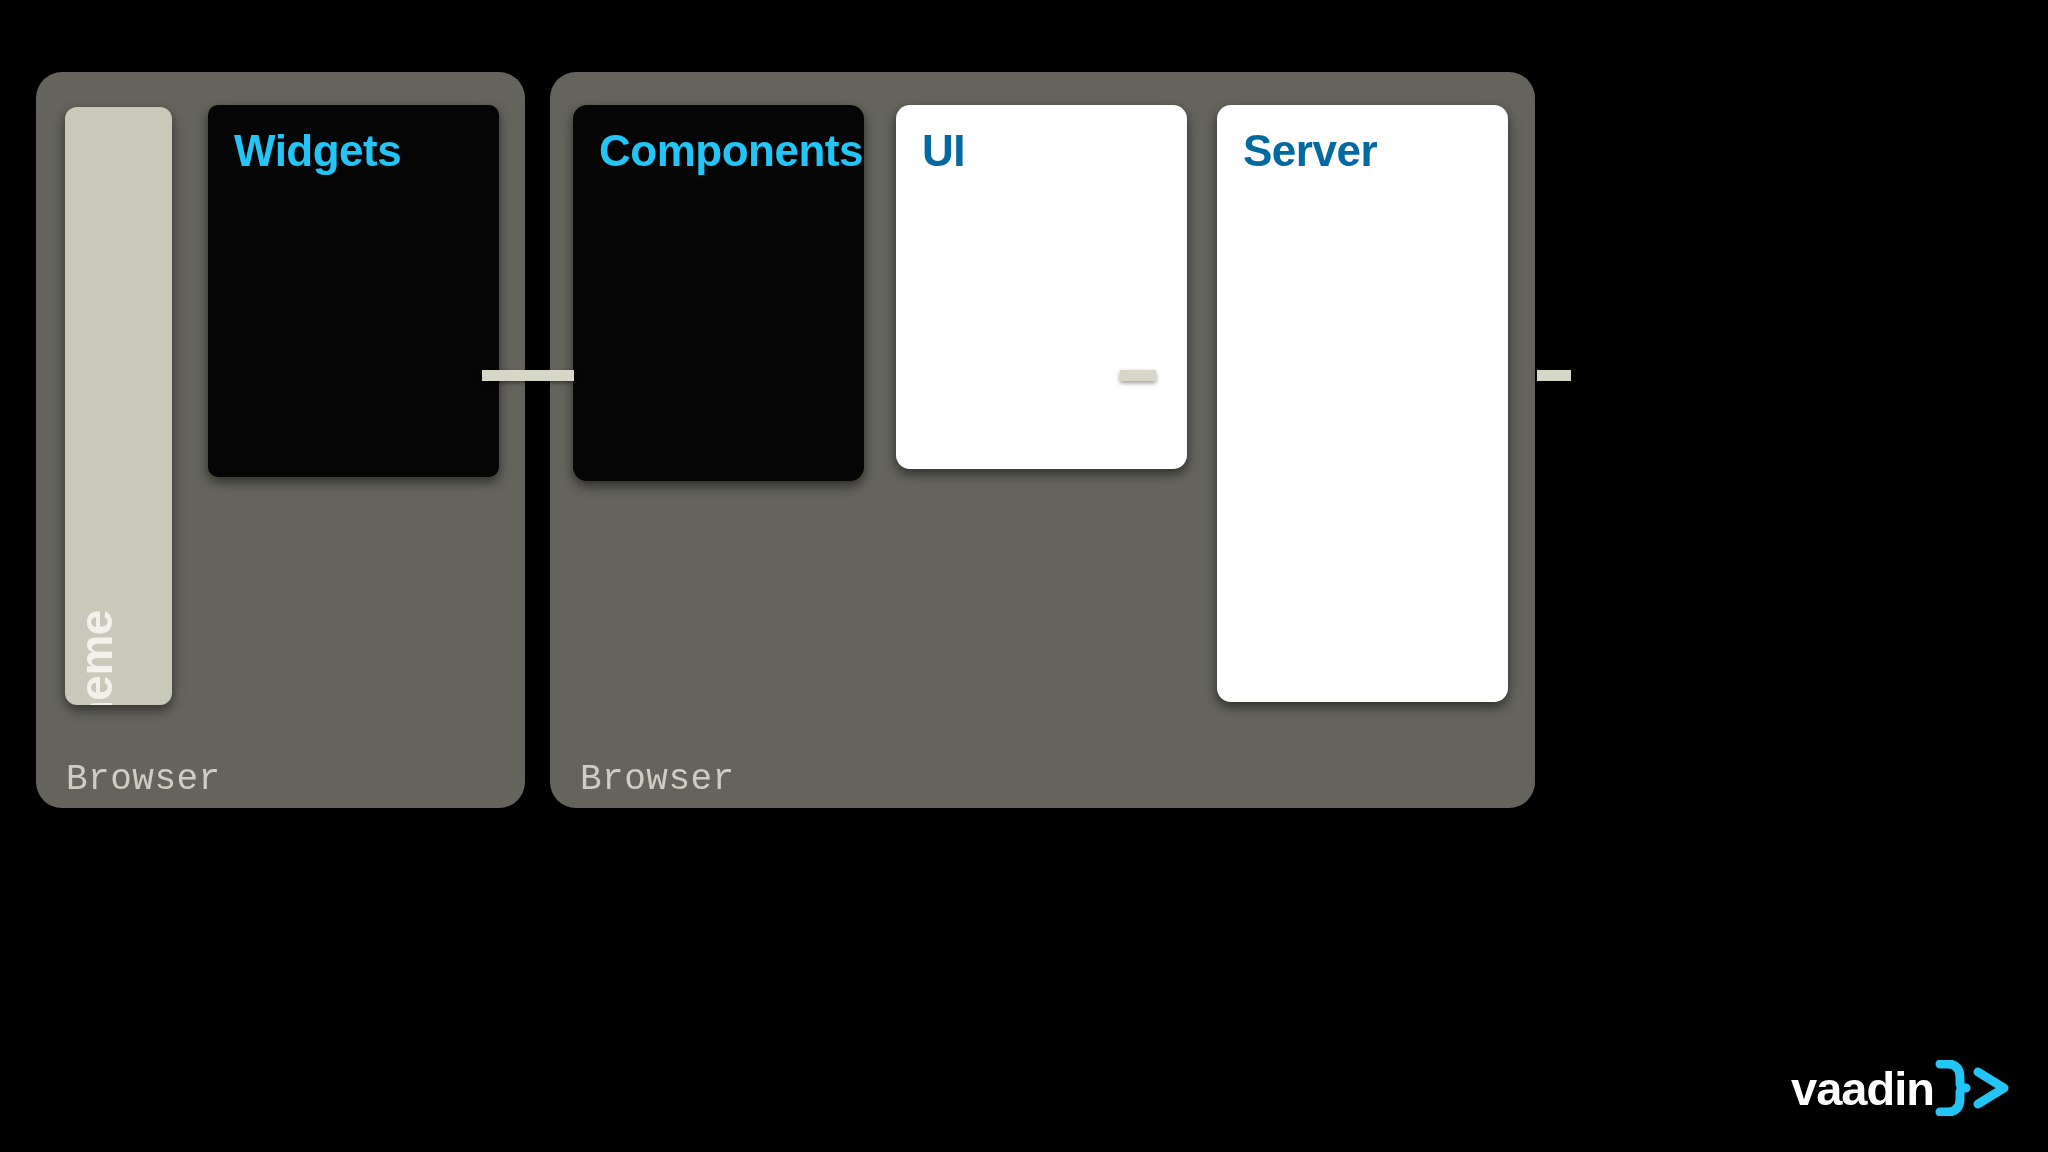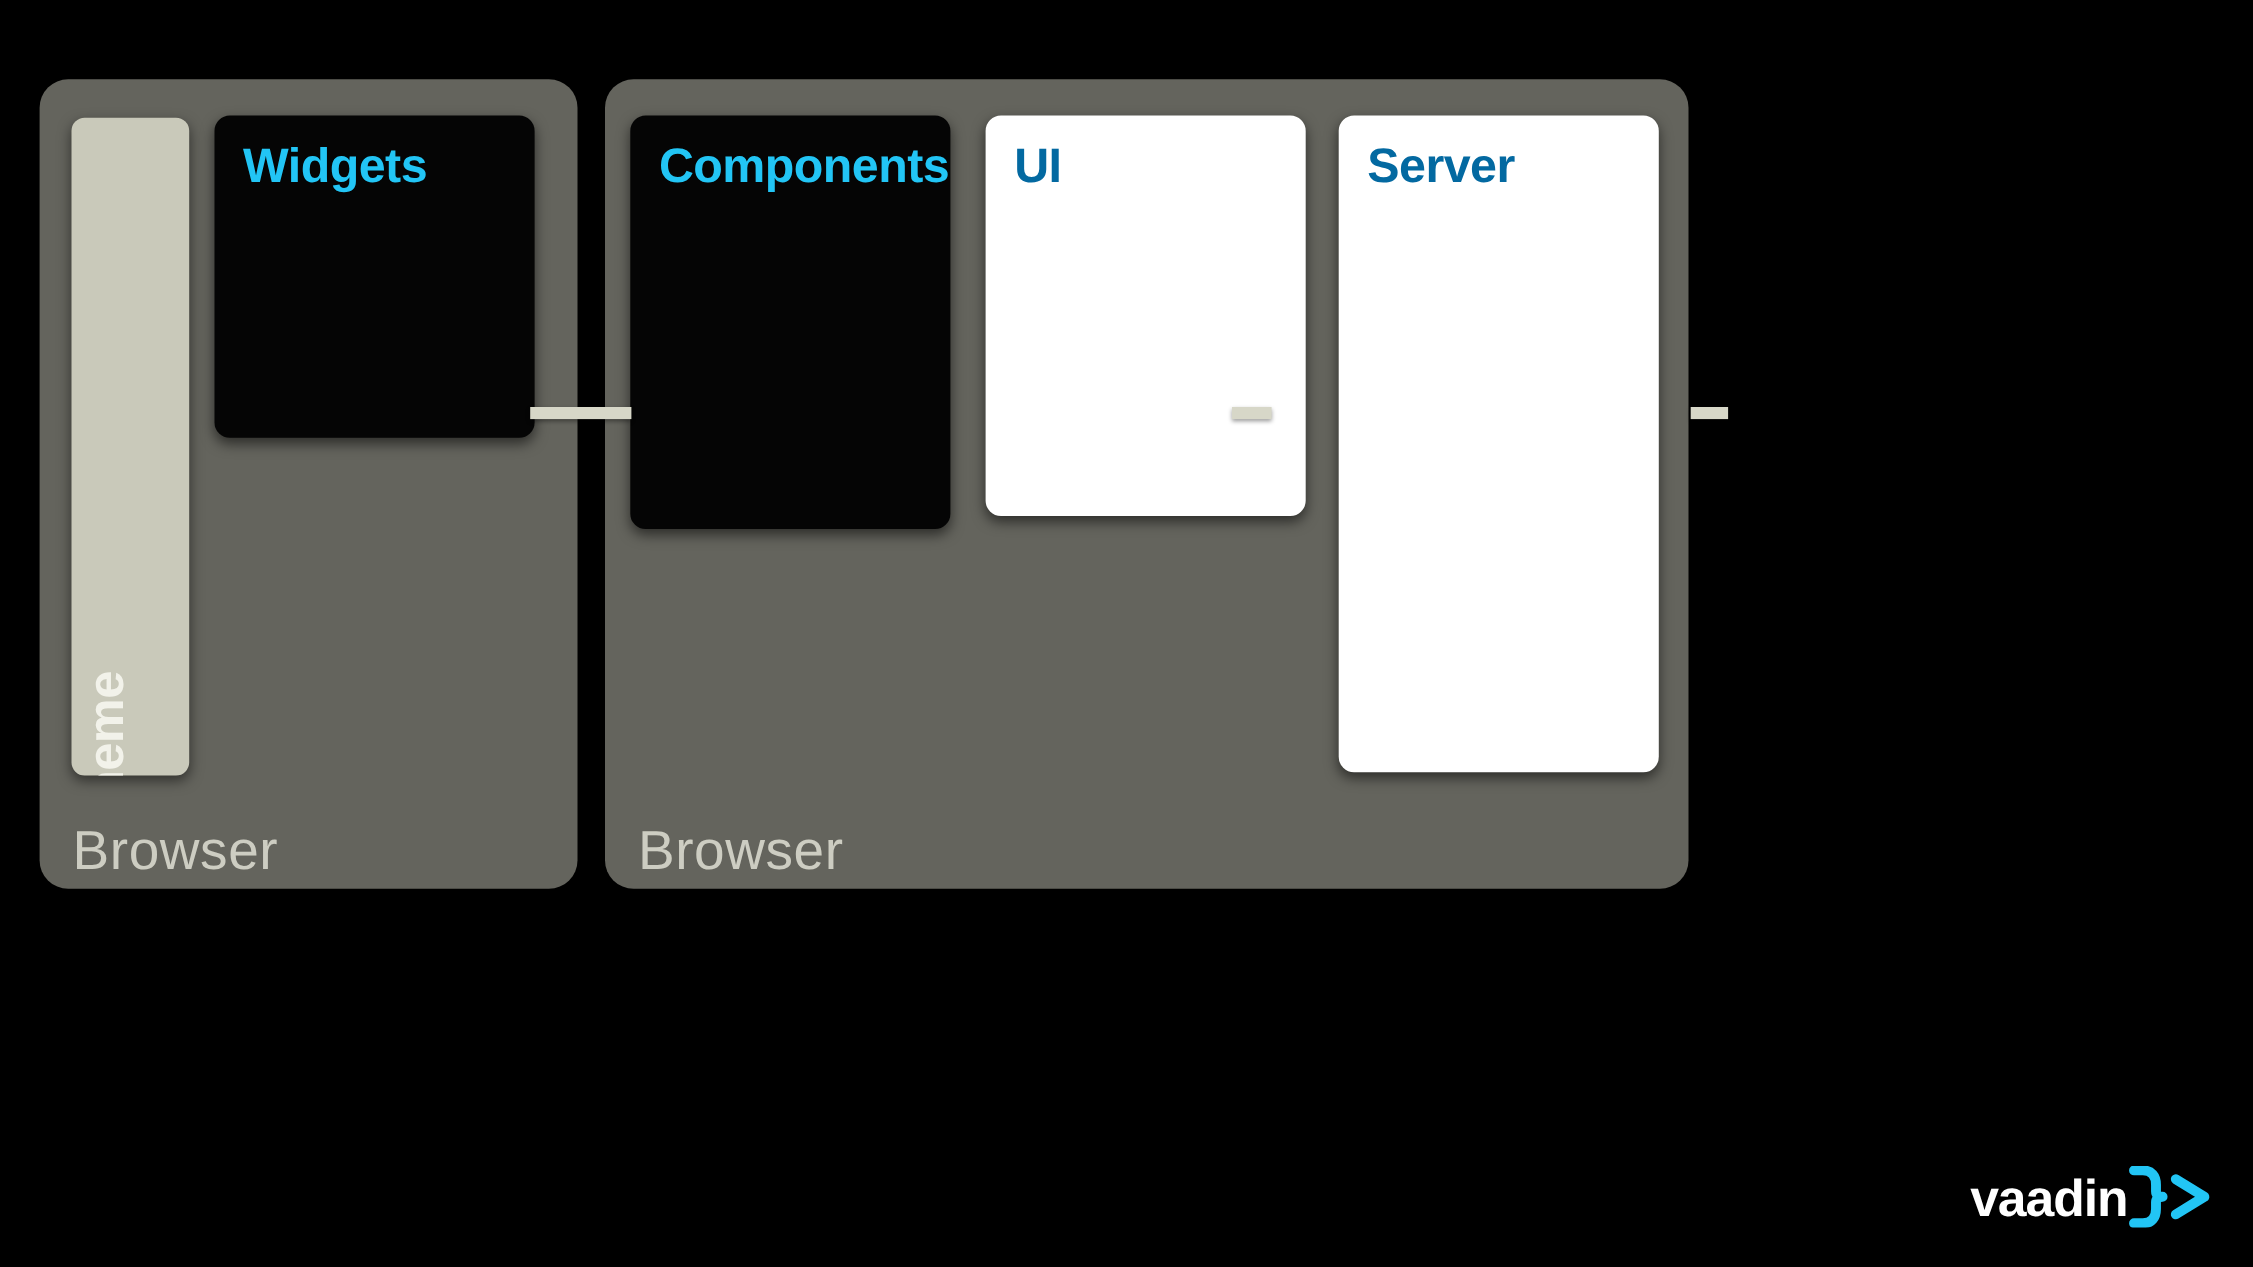--- a/index.html
+++ b/index.html
@@ -36,26 +36,27 @@
   }
   #zone-server {
     left: 550px; top: 72px;
     width: 985px; height: 736px;
   }
 
   .zone-label {
     position: absolute;
     left: 30px;
     bottom: 10px;
-    font-size: 50px;
+    font-size: 36px;
     font-weight: 400;
     color: #cdcdc2;
     letter-spacing: 0.5px;
     line-height: 1;
     white-space: nowrap;
+    font-family: Liberation Mono, monospace;
   }
 
   
   .card {
     position: absolute;
     border-radius: 14px;
     box-shadow: 0 5px 12px rgba(0,0,0,0.55);
     box-sizing: border-box;
   }
   .card-title {
@@ -91,22 +92,22 @@
     transform-origin: center bottom;
     font-size: 46px;
     font-weight: bold;
     color: #f2f2ea;
     white-space: nowrap;
     letter-spacing: -0.5px;
     line-height: 1;
   }
 
   #card-widgets {
-    left: 159px; top: 33px;
-    width: 291px; height: 293px;
+    left: 172px; top: 33px;
+    width: 291px; height: 372px; border-radius: 10px;
   }
   #card-components {
     left: 23px; top: 33px;
     width: 291px; height: 376px;
   }
   #card-ui {
     left: 346px; top: 33px;
     width: 291px; height: 364px;
   }
   #card-backend {

